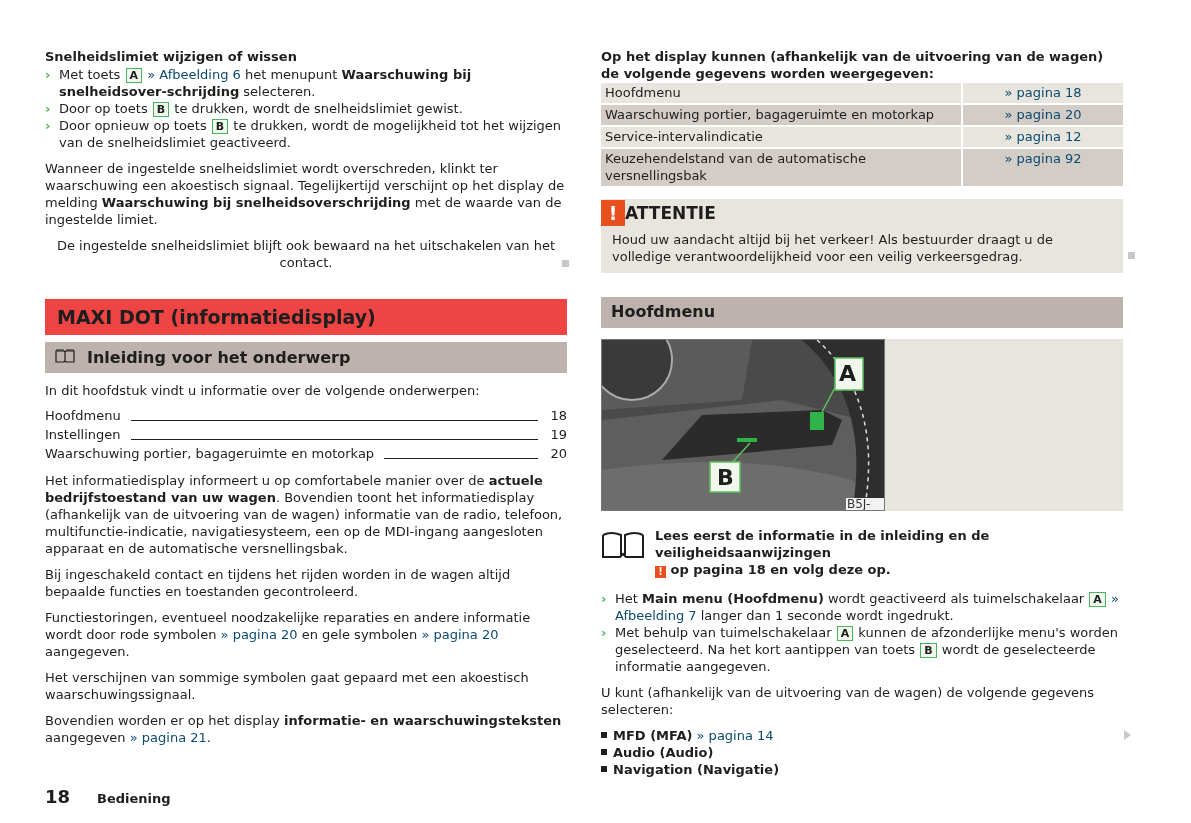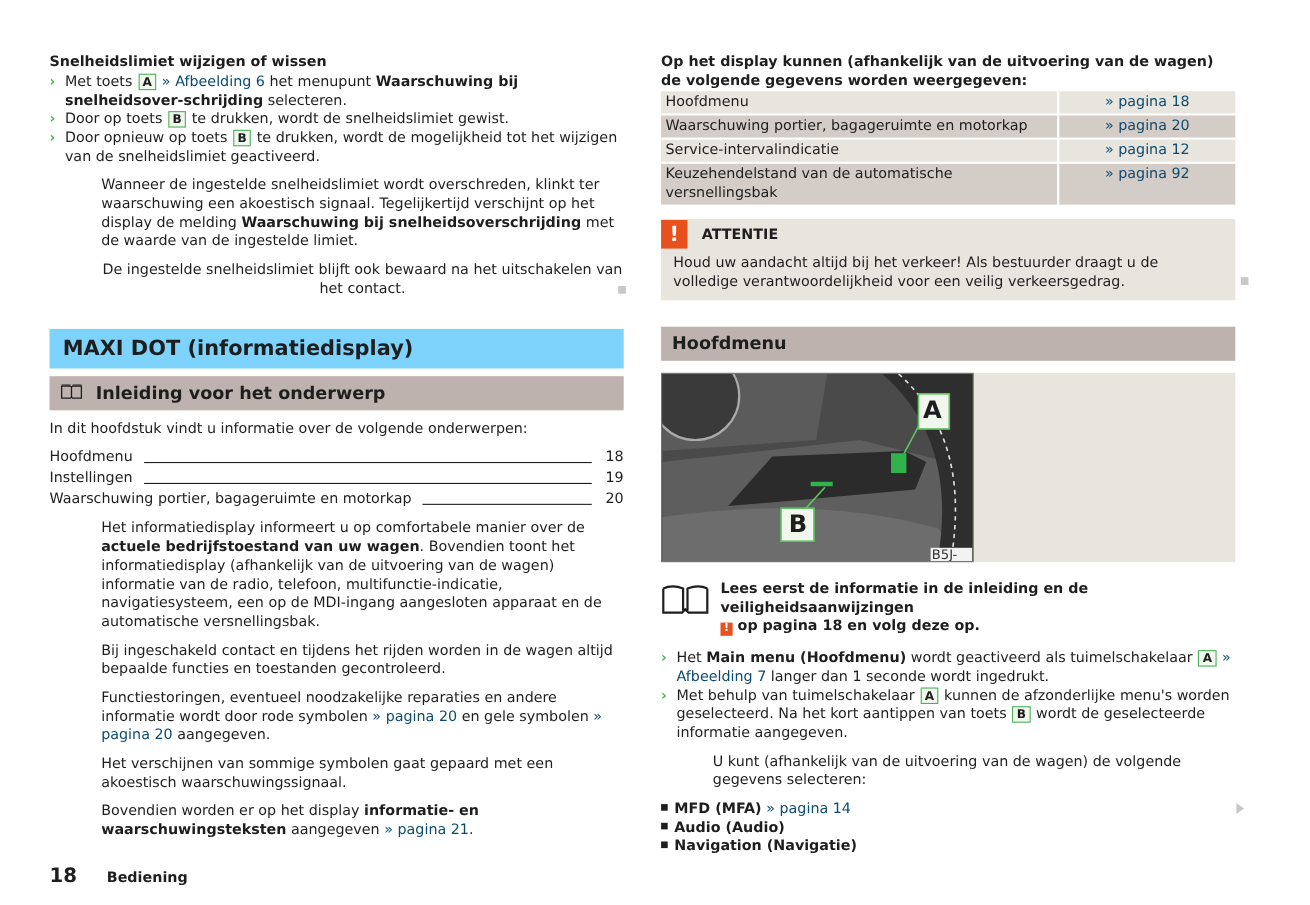--- a/index.html
+++ b/index.html
@@ -13,40 +13,40 @@
   p { margin:0; }
   .b { font-weight:bold; }
   .link { color:#0c4a6e; }
   .key {
     display:inline-block; border:1px solid #4bb35a; background:#f1f8ee; font-weight:bold;
     font-size:11px; line-height:13px; padding:0 3px; margin:0 1px; color:#1e1e1e;
   }
   .sub-title { font-weight:bold; margin-bottom:1px; }
   .bullet { position:relative; padding-left:14px; }
   .bullet .arr { position:absolute; left:0; top:0; color:#4bb35a; font-weight:bold; }
-  .para { margin-top:9px;margin-left:47px; }
+  .para { margin-top:9px; }
   .end-mark { display:inline-block; width:7px; height:7px; background:#c8c8c8; position:absolute; right:-2px; }
   .h-green {
-    background:#7dd3fc; font-weight:bold; font-size:19px; line-height:34px; padding-left:12px; margin-top:28px;
+    background:#ef4444; font-weight:bold; font-size:19px; line-height:34px; padding-left:12px; margin-top:28px;
     height:36px; box-sizing:border-box; padding-top:1px;
   }
   .h-grey {
     background:#bdb2ad; font-weight:bold; font-size:16px; line-height:30px; padding-left:10px; height:31px;
   }
   .toc-row { display:flex; align-items:flex-end; line-height:19px; }
   .toc-row .toc-line { flex:1; border-bottom:1px solid #1e1e1e; margin:0 12px 4px 10px; }
   .table { margin-top:1px; border-collapse:collapse; width:522px; }
   .table td { padding:1px 4px 2px 4px; vertical-align:top; border-bottom:2px solid #fff; }
   .table td.pg { text-align:center; width:152px; border-left:2px solid #fff; }
   .row-light td { background:#e8e5df; }
   .row-dark td { background:#d3ccc7; }
   .attn { background:#e8e5df; margin-top:11px; position:relative; padding-bottom:8px; }
   .attn-head { display:flex; align-items:center; height:28px; }
   .attn-mark { width:24px; height:26px; background:#e8501d; color:#fff; font-weight:bold; font-size:19px; text-align:center; line-height:26px; }
-  .attn-title { font-weight:bold; font-size:13px; margin-left:13px; }
+  .attn-title { font-weight:bold; font-size:17px; }
   .attn-text { padding:4px 10px 0 11px; }
   .fig { display:flex; background:#e8e5df; margin-top:11px; height:172px; }
   .fig-img { width:284px; height:172px; position:relative; overflow:hidden; background:#555; flex:none; border:1px solid #777; box-sizing:border-box; }
   .fig-cap { padding:11px 10px 0 12px; }
   .note { display:flex; margin-top:16px; }
   .note .text { font-weight:bold; margin-left:10px; }
   .small-excl { display:inline-block; width:11px; height:12px; background:#e8501d; color:#fff; font-size:10px; line-height:12px; text-align:center; font-weight:bold; vertical-align:-1px; }
   .sq { display:inline-block; width:6px; height:6px; background:#1e1e1e; margin-right:6px; vertical-align:2px; }
   .footer { position:absolute; left:45px; top:788px; display:flex; align-items:baseline; }
   .footer .num { font-weight:bold; font-size:18px; }

